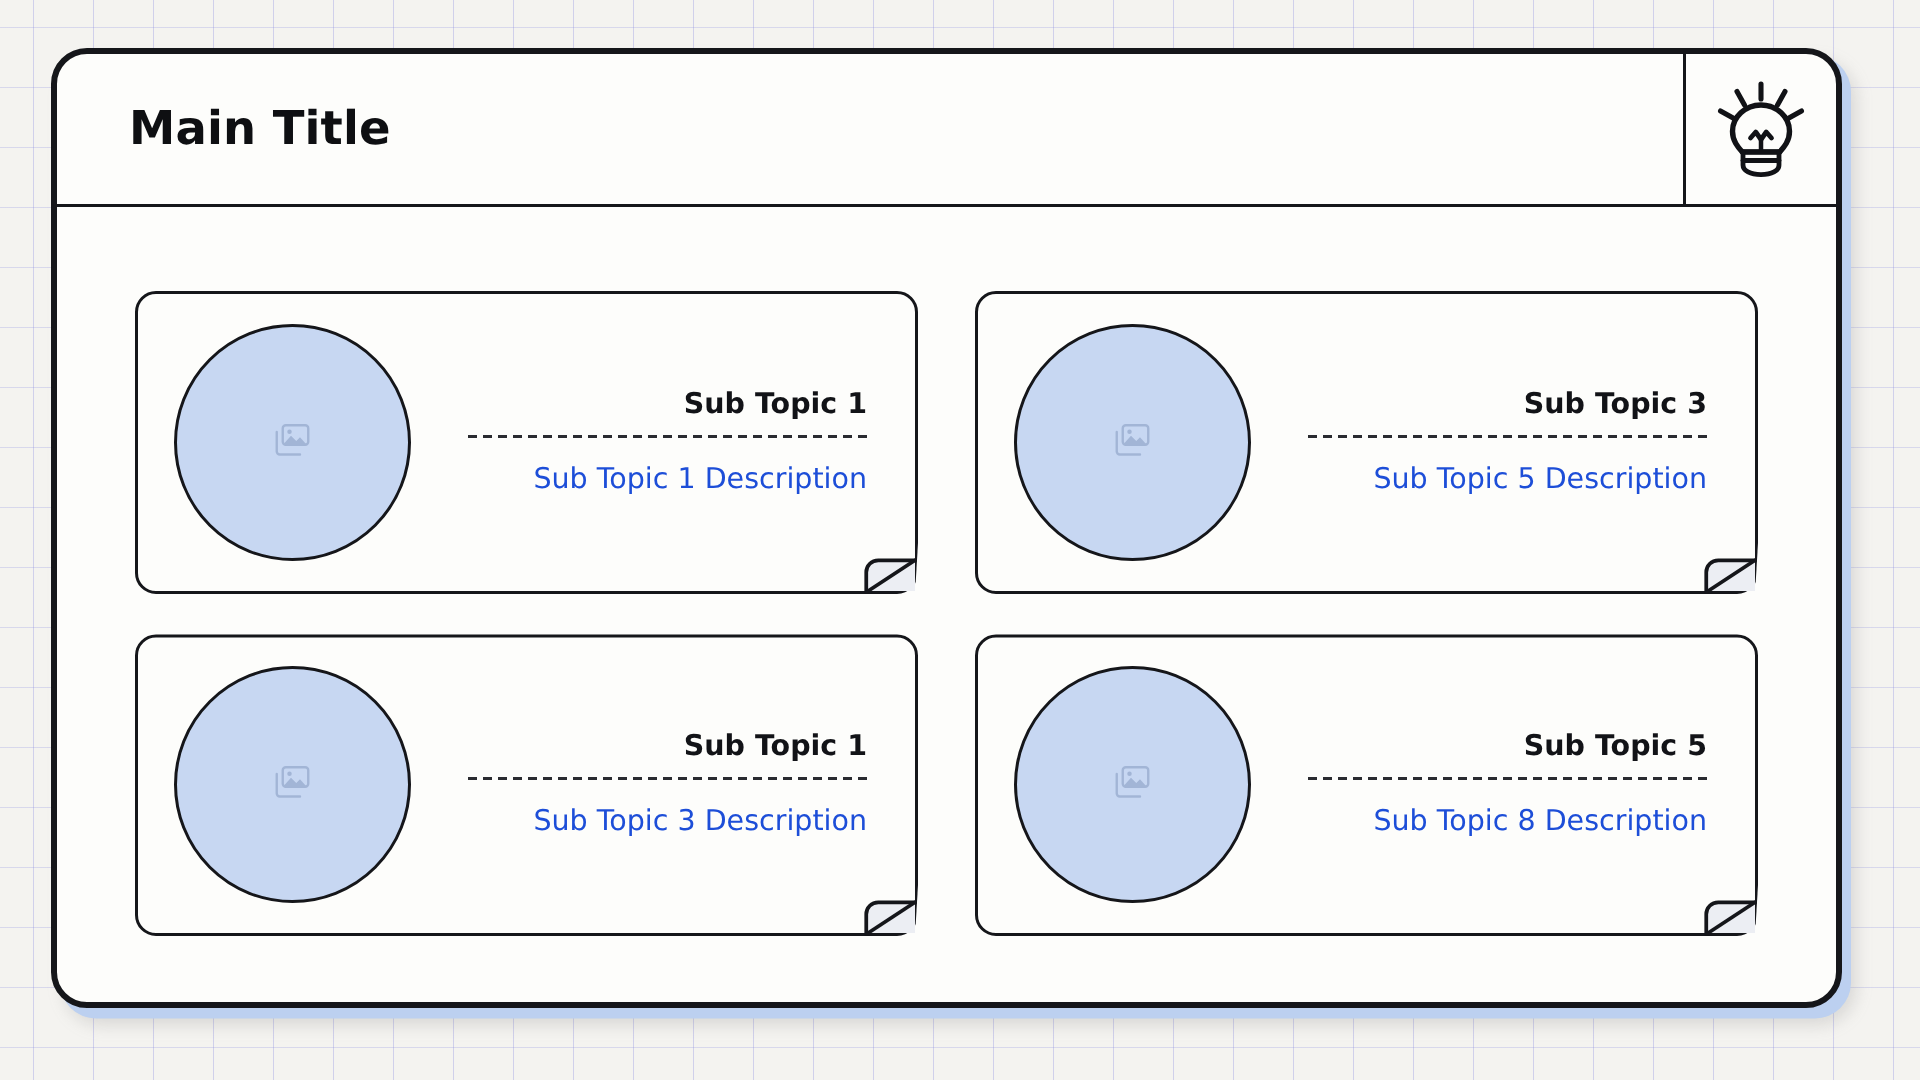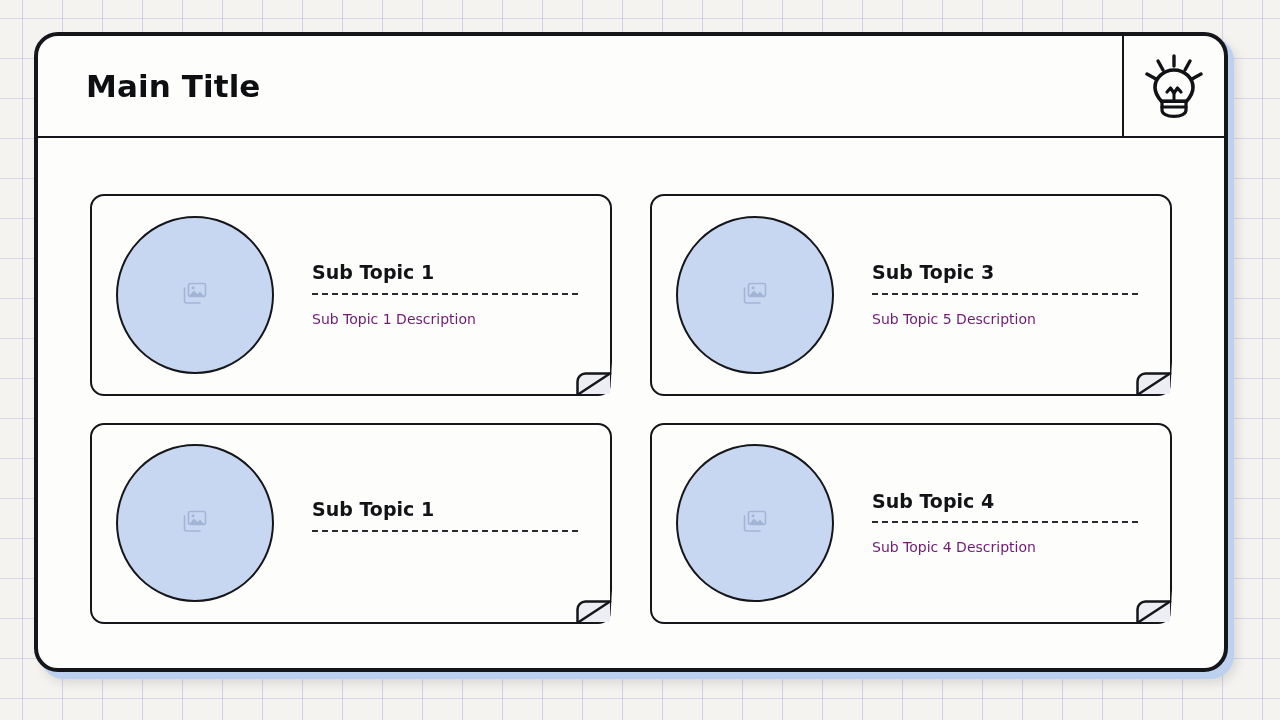--- a/index.html
+++ b/index.html
@@ -103,20 +103,21 @@
   .bulb-icon svg { display: block; }
 
   
   .cards-area {
     position: absolute;
     left: 0;
     top: 102px;
     right: 0;
     bottom: 0;
     padding: 56px 52px 44px 52px;
+    text-align: right;
   }
 
   .cards-grid {
     display: grid;
     grid-template-columns: 1fr 1fr;
     grid-template-rows: 1fr 1fr;
     column-gap: 38px;
     row-gap: 27px;
     width: 100%;
     height: 100%;
@@ -163,22 +164,22 @@
     white-space: nowrap;
   }
 
   .card-divider {
     height: 0;
     border-top: 2.5px dashed #2a2b30;
     margin-bottom: 16px;
   }
 
   .card-desc {
-    font-size: 14px;
-    color: #701a75;
+    font-size: 19px;
+    color: #1d4ed8;
     line-height: 1.25;
     white-space: nowrap;
   }
 
   
   .fold {
     position: absolute;
     right: -2px;
     bottom: -2px;
     width: 36px;
@@ -286,20 +287,21 @@
                 <rect x="6.5" y="2.5" width="17" height="13" rx="2"></rect>
                 <path d="M2.5 7 L2.5 20 a2 2 0 0 0 2 2 L18 22" stroke-linecap="round"></path>
                 <path d="M7.5 14.5 L12 9.5 L15.5 13 L18 10.5 L22.5 15.5 L7.5 15.5 Z" fill="#6d84ad" stroke="none"></path>
                 <circle cx="11" cy="6.8" r="1.5" fill="#6d84ad" stroke="none"></circle>
               </svg>
             </span>
           </div>
           <div class="card-text">
             <div class="card-title">Sub Topic 1</div>
             <div class="card-divider"></div>
+            <div class="card-desc">Sub Topic 3 Description</div>
           </div>
           <span class="fold">
             <svg width="36" height="36" viewBox="0 0 36 36">
               <path d="M36 36 L36 2 L34 36 Z" fill="#fdfdfb"></path>
               <path d="M2 34 L2 22 a8 8 0 0 1 8 -8 L34 14 L34 34 Z" fill="#eceef3" stroke="none"></path>
               <path d="M34 13.5 L9.5 13.5 a8 8 0 0 0 -8 8 L1.5 34.5" fill="none" stroke="#15161a" stroke-width="2.5" stroke-linecap="round"></path>
               <path d="M34 13.5 L2 34.5" fill="none" stroke="#15161a" stroke-width="2.5" stroke-linecap="round"></path>
             </svg>
           </span>
         </div>
@@ -309,23 +311,23 @@
             <span class="placeholder-icon">
               <svg width="26" height="24" viewBox="0 0 26 24" fill="none" stroke="#6d84ad" stroke-width="1.6">
                 <rect x="6.5" y="2.5" width="17" height="13" rx="2"></rect>
                 <path d="M2.5 7 L2.5 20 a2 2 0 0 0 2 2 L18 22" stroke-linecap="round"></path>
                 <path d="M7.5 14.5 L12 9.5 L15.5 13 L18 10.5 L22.5 15.5 L7.5 15.5 Z" fill="#6d84ad" stroke="none"></path>
                 <circle cx="11" cy="6.8" r="1.5" fill="#6d84ad" stroke="none"></circle>
               </svg>
             </span>
           </div>
           <div class="card-text">
-            <div class="card-title">Sub Topic 4</div>
+            <div class="card-title">Sub Topic 5</div>
             <div class="card-divider"></div>
-            <div class="card-desc">Sub Topic 4 Description</div>
+            <div class="card-desc">Sub Topic 8 Description</div>
           </div>
           <span class="fold">
             <svg width="36" height="36" viewBox="0 0 36 36">
               <path d="M36 36 L36 2 L34 36 Z" fill="#fdfdfb"></path>
               <path d="M2 34 L2 22 a8 8 0 0 1 8 -8 L34 14 L34 34 Z" fill="#eceef3" stroke="none"></path>
               <path d="M34 13.5 L9.5 13.5 a8 8 0 0 0 -8 8 L1.5 34.5" fill="none" stroke="#15161a" stroke-width="2.5" stroke-linecap="round"></path>
               <path d="M34 13.5 L2 34.5" fill="none" stroke="#15161a" stroke-width="2.5" stroke-linecap="round"></path>
             </svg>
           </span>
         </div>

